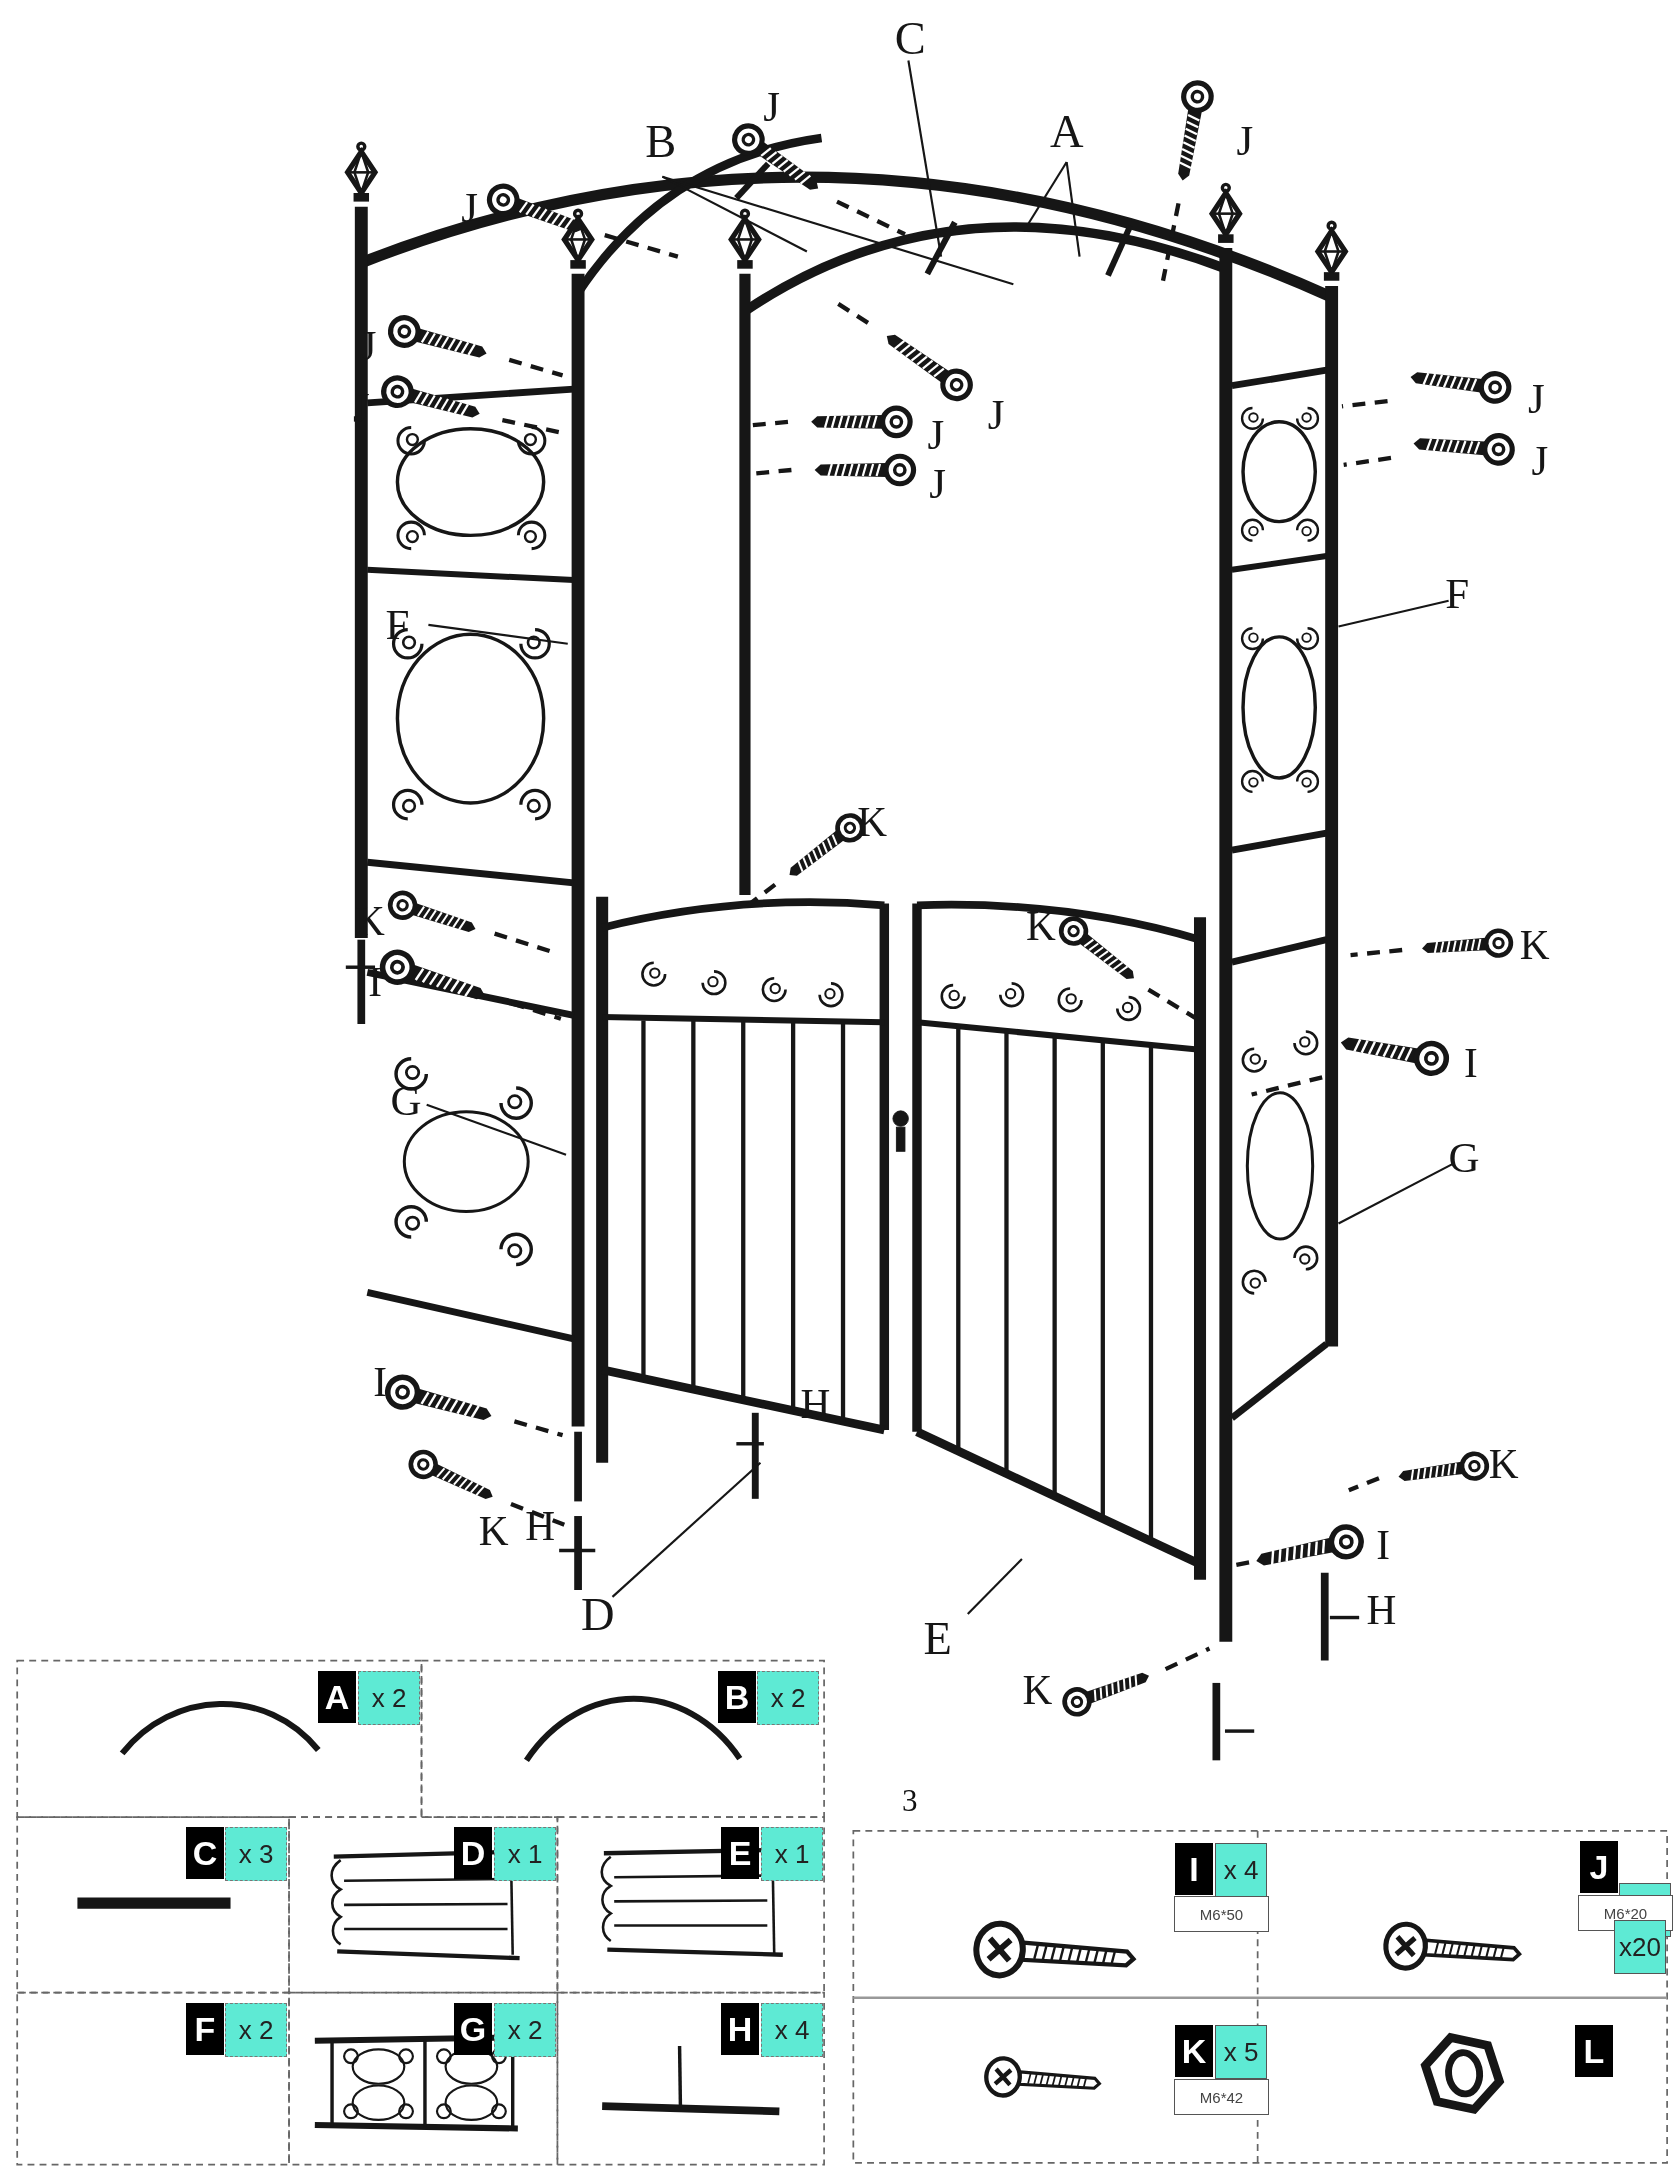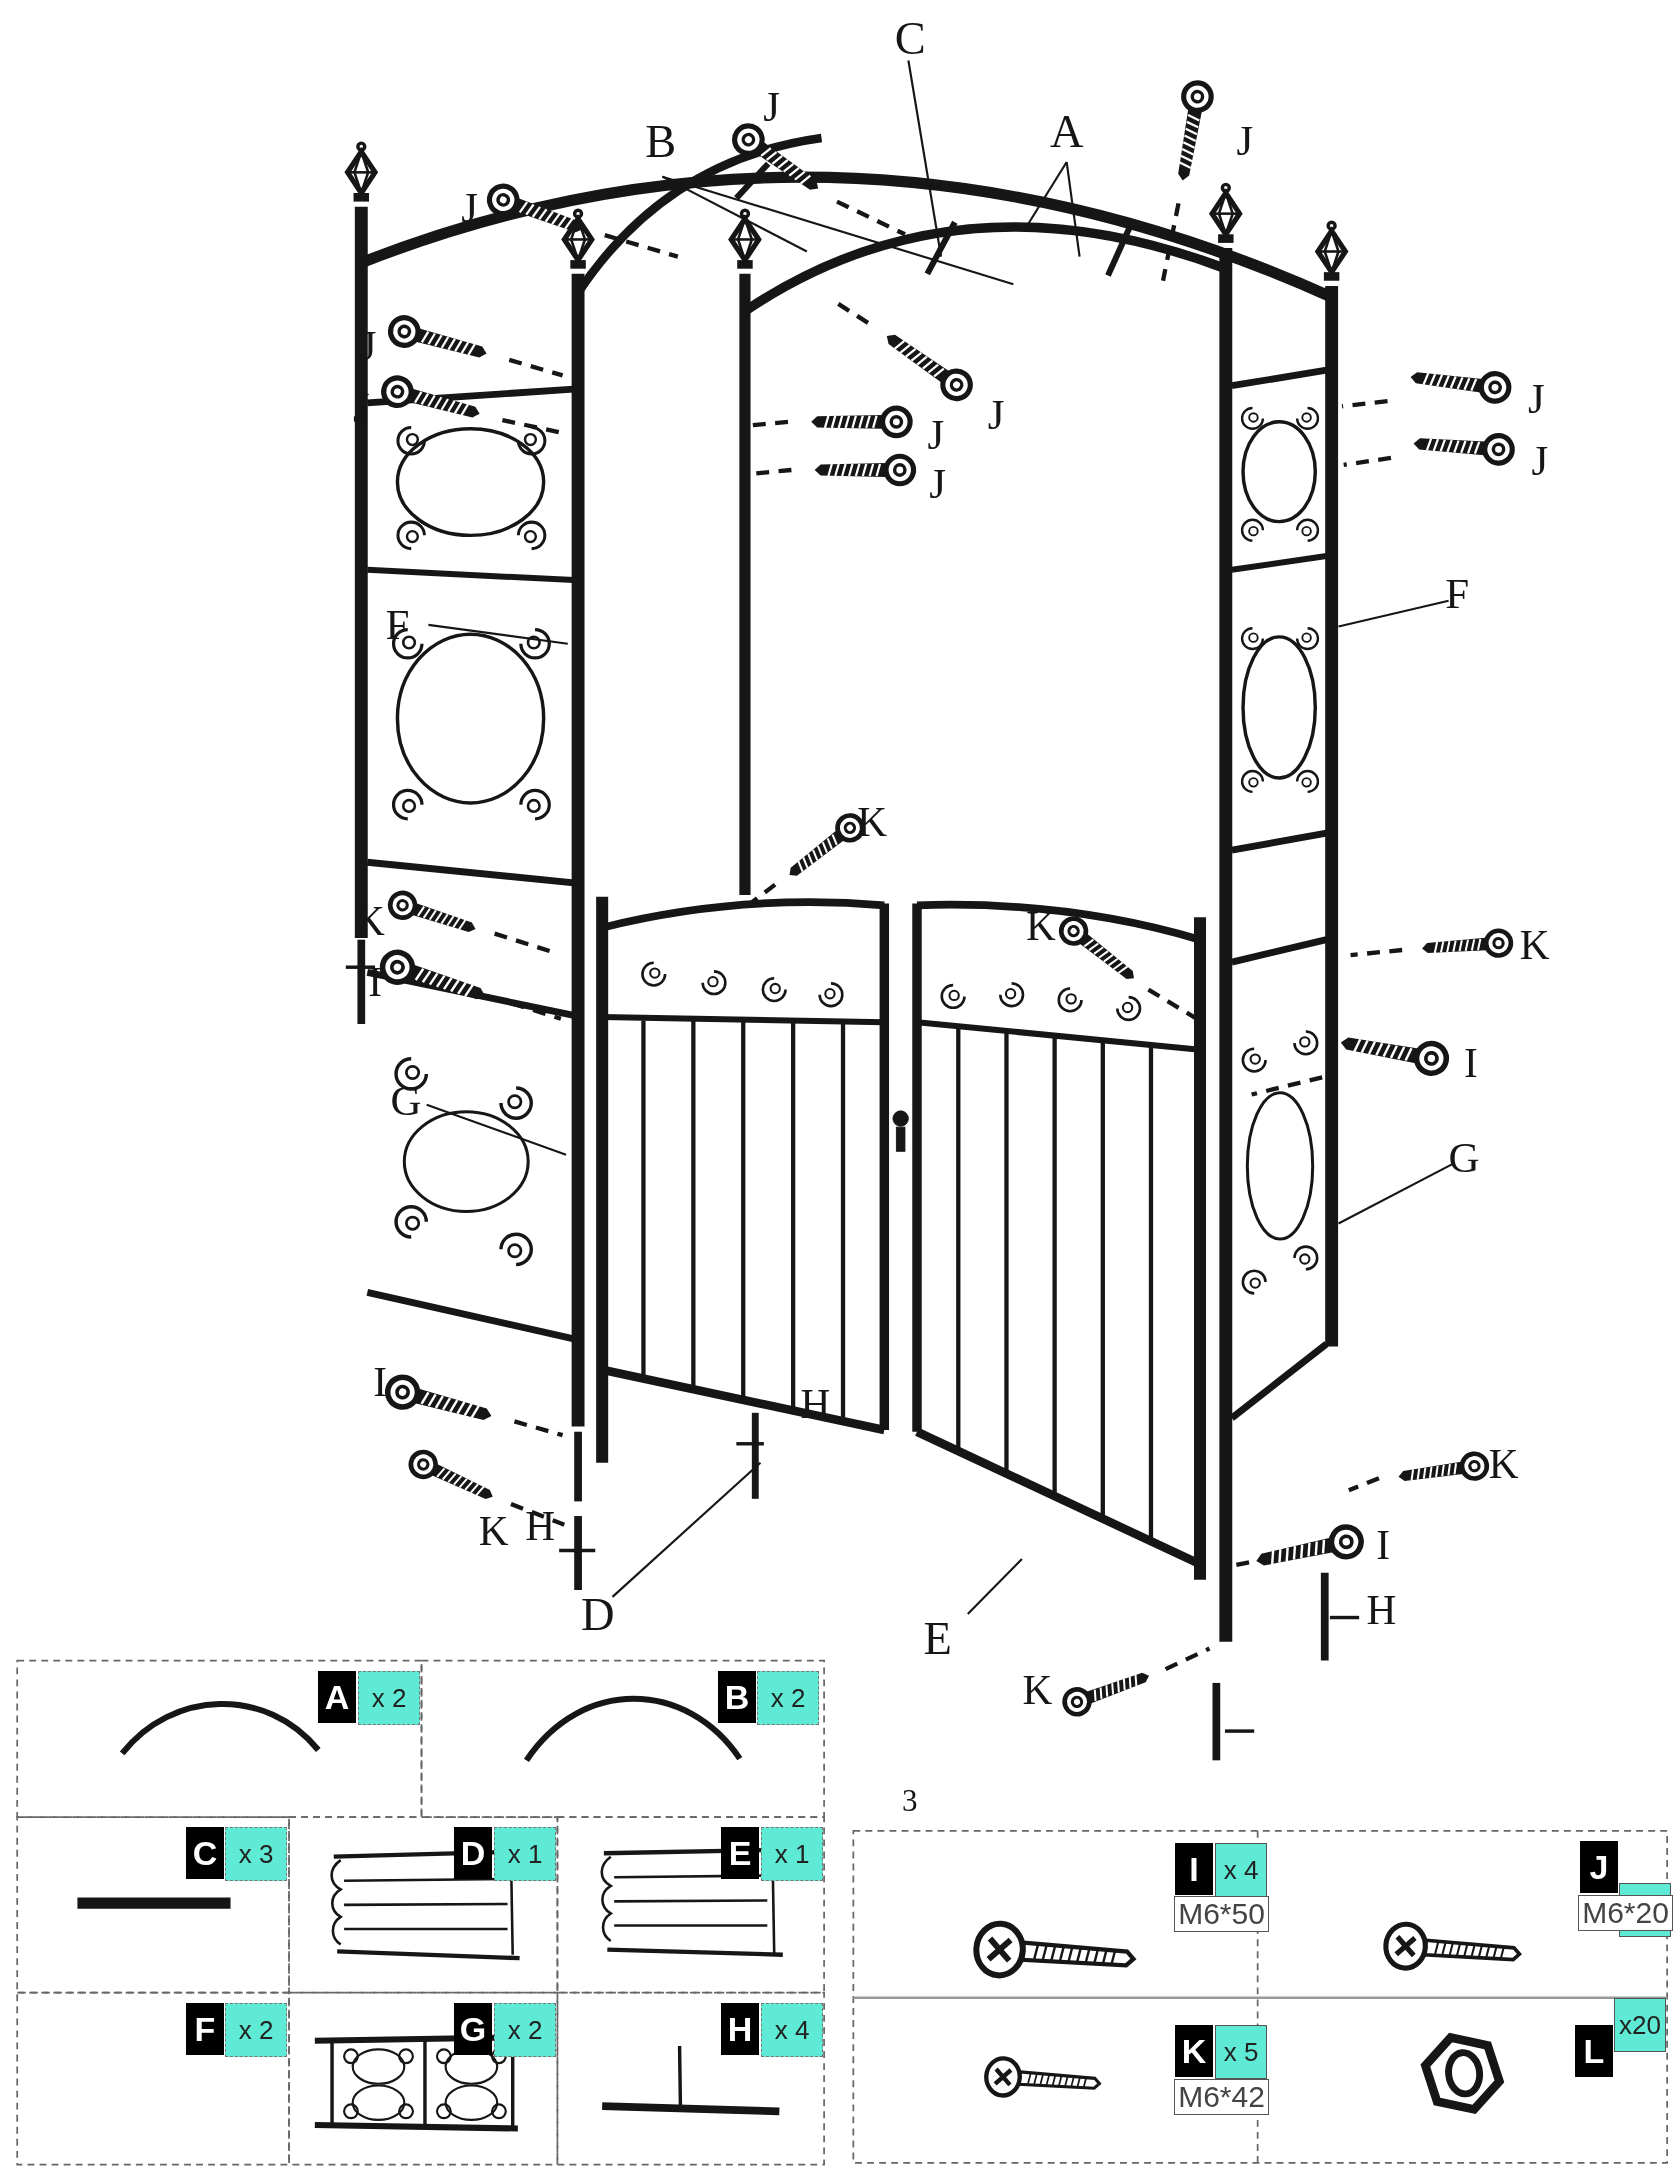--- a/index.html
+++ b/index.html
@@ -6,21 +6,21 @@
   #page{position:relative;width:1674px;height:2177px;background:#ffffff;overflow:hidden;
         font-family:"Liberation Sans", sans-serif;}
   svg{position:absolute;left:0;top:0;color:#161616;}
   svg text{font-family:"Liberation Serif", serif;fill:#161616;}
   .chip{position:absolute;background:#000;color:#fff;display:flex;align-items:center;justify-content:center;
         font-family:"Liberation Sans", sans-serif;font-weight:bold;font-size:34px;width:38px;height:52px;}
   .cnt{position:absolute;background:#5eead4;border:1.7px dashed #777;color:#222;display:flex;align-items:center;
        justify-content:center;font-size:26px;width:60px;height:52px;}
   .cnt.hw{border:1.7px solid #555;width:50px;}
   .spec{position:absolute;background:#fff;border:1.7px solid #555;color:#444;display:flex;align-items:center;
-        justify-content:center;font-size:30px;width:93px;height:34px;}
+        justify-content:center;font-size:15px;width:93px;height:34px;}
   .frag{position:absolute;font-family:"Liberation Serif", serif;font-size:31px;color:#111;}
 </style>
 </head>
 <body>
 
 <div id="page">
 
 <svg width="1674" height="2177" viewBox="0 0 1946 2530">
   <defs>
 
@@ -393,18 +393,18 @@
 <div class="chip" style="left:1175px;top:1843px">I</div>
 <div class="cnt hw" style="left:1215px;top:1843px">x 4</div>
 <div class="spec" style="left:1174px;top:1896px">M6*50</div>
 <div class="chip" style="left:1580px;top:1841px">J</div>
 <div class="cnt hw" style="left:1619px;top:1883px">x14</div>
 <div class="spec" style="left:1578px;top:1895px">M6*20</div>
 <div class="chip" style="left:1175px;top:2025px">K</div>
 <div class="cnt hw" style="left:1215px;top:2025px">x 5</div>
 <div class="spec" style="left:1174px;top:2079px">M6*42</div>
 <div class="chip" style="left:1575px;top:2025px">L</div>
-<div class="cnt hw" style="left:1614px;top:1998px">x20</div>
+<div class="cnt hw" style="left:1614px;top:1920px">x20</div>
 
 <div class="frag" style="left:902px;top:1783px">3</div>
 
 </div>
 
 
 </body></html>

